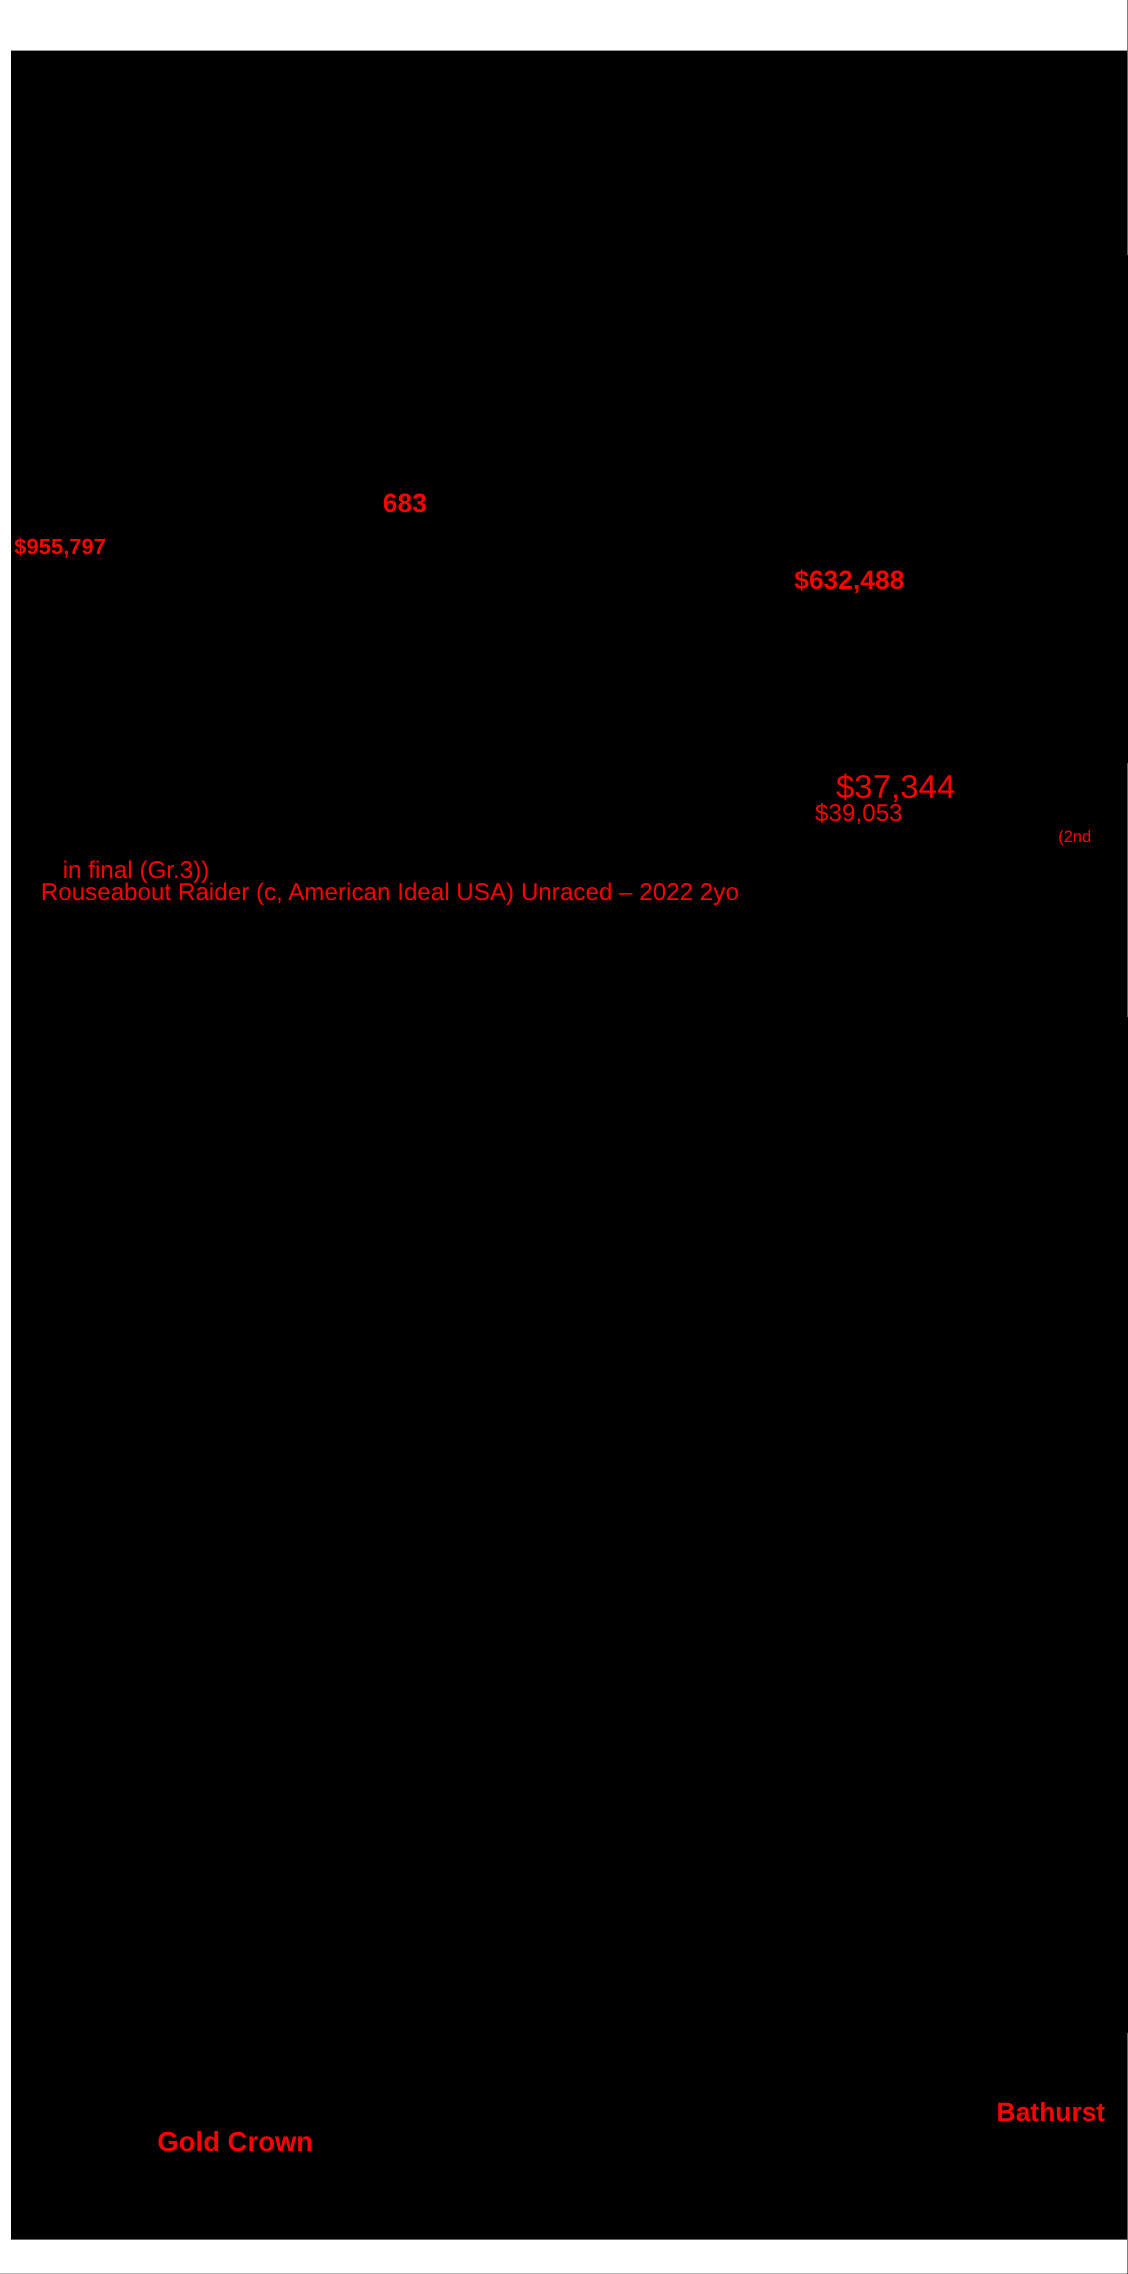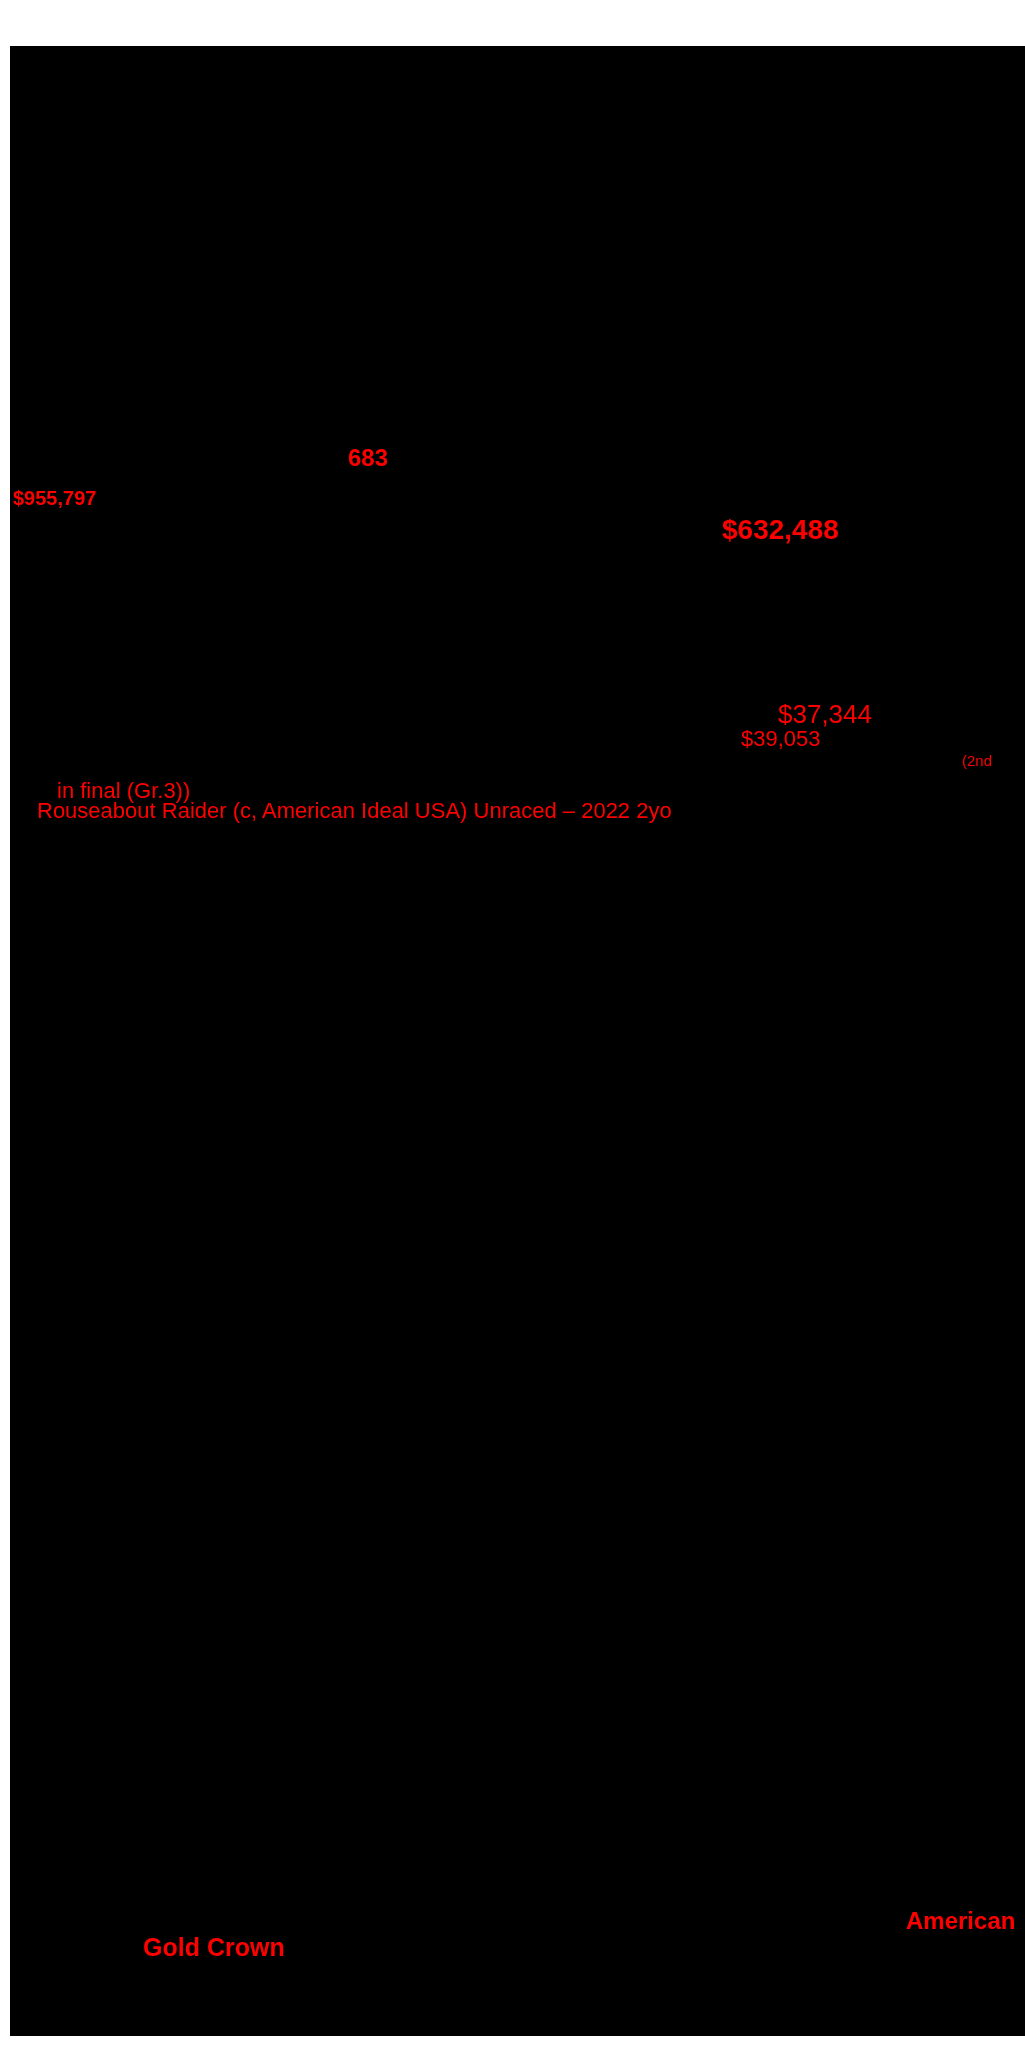--- a/index.html
+++ b/index.html
@@ -28,22 +28,22 @@
     white-space: pre;
     line-height: 1;
     font-size: 22px;
     text-align: right;
   }
   .bold { font-weight: normal; }
 
   
   .t-number   { left: 348px; top: 446px; font-size: 24px; font-weight: bold; }
   .t-amount1  { left: 13px;  top: 488px; font-size: 20px; font-weight: bold; }
-  .t-amount2  { left: 722px; top: 516px; font-size: 28px; font-weight: bold; }
-  .t-amount3  { left: 778px; top: 701px; font-size: 26px; }
+  .t-amount2  { left: 722px; top: 516px; font-size: 24px; font-weight: bold; }
+  .t-amount3  { left: 760px; top: 701px; font-size: 30px; }
   .t-amount4  { left: 741px; top: 728px; font-size: 22px; }
   .t-placing  { left: 962px; top: 753px; font-size: 15px; }
   .t-final    { left: 57px;  top: 780px; font-size: 22px; }
   .t-horse    { left: 37px;  top: 800px; font-size: 22px; }
   .t-race1    { left: 906px; top: 1909px; font-size: 24px; font-weight: bold; }
   .t-race2    { left: 143px; top: 1935px; font-size: 25px; font-weight: bold; }
 </style>
 </head>
 <body>
 
@@ -58,15 +58,15 @@
 <span class="red-text t-amount3">$37,344</span>
 
 <span class="red-text t-amount4">$39,053</span>
 
 <span class="red-text t-placing">(2nd</span>
 
 <span class="red-text t-final"><span>in final</span> <span class="bold">(Gr.3))</span></span>
 
 <span class="red-text t-horse">Rouseabout Raider (c, American Ideal USA) Unraced – 2022 2yo</span>
 
-<span class="red-text t-race1">American</span>
+<span class="red-text t-race1">Bathurst</span>
 
 <span class="red-text t-race2">Gold Crown</span>
 
 </body></html>

